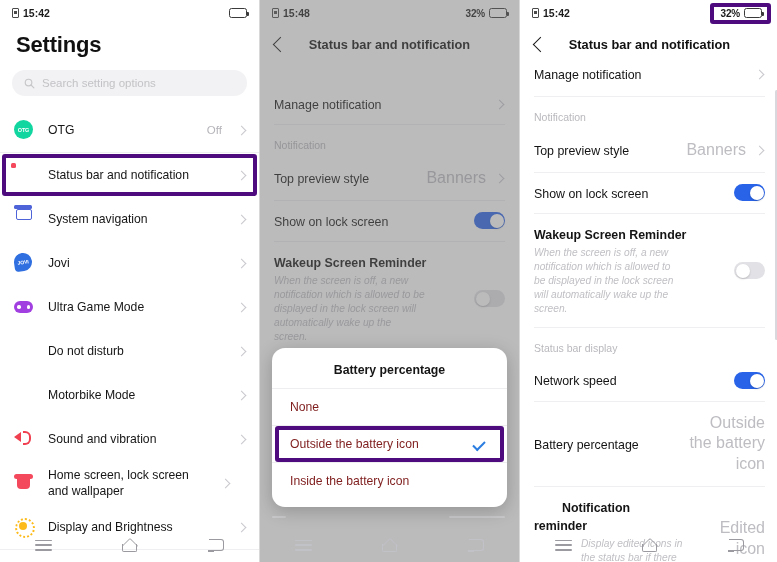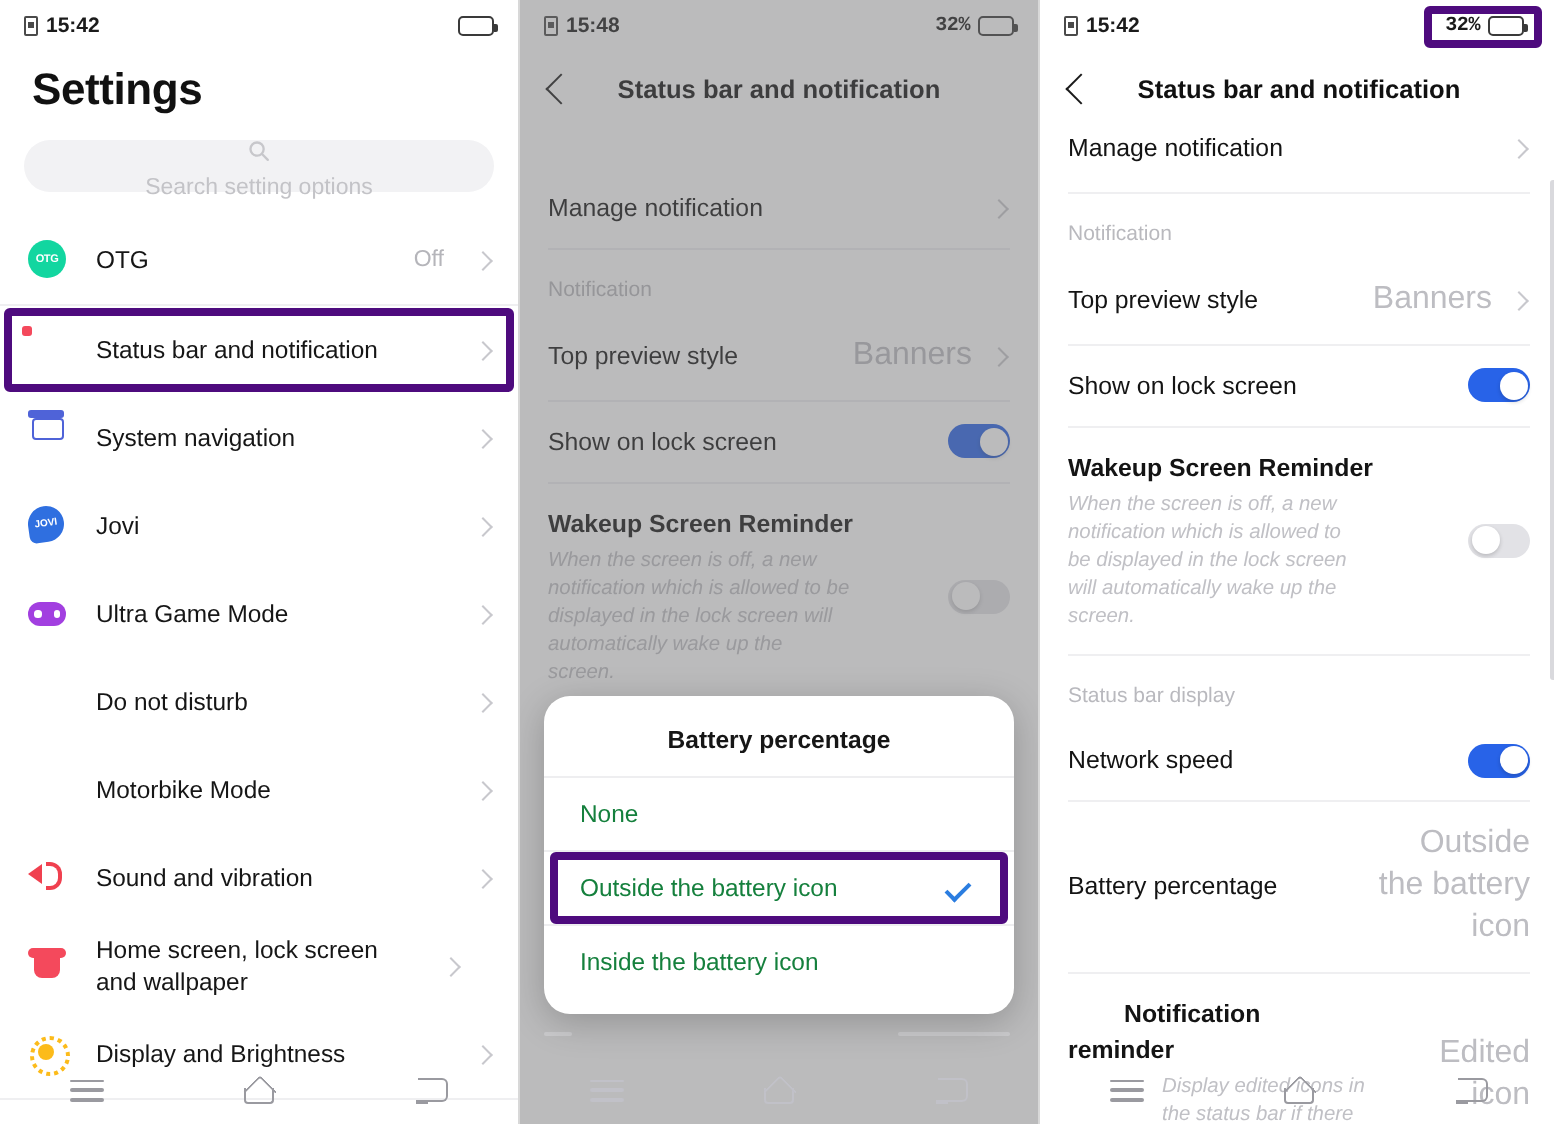--- a/index.html
+++ b/index.html
@@ -33,38 +33,37 @@
   .sb-right { display: flex; align-items: center; gap: 4px; }
   .batt {
     width: 18px; height: 9.5px; border: 1.3px solid #3a3a3a;
     border-radius: 2.5px; position: relative; padding: 1px;
   }
   .batt::after {
     content: ""; position: absolute; right: -3.2px; top: 2.6px;
     width: 2px; height: 4px; background: #3a3a3a; border-radius: 0 1px 1px 0;
   }
   .batt-fill { height: 100%; width: 34%; background: #3a3a3a; border-radius: 1px; }
-  .batt-pct { font-size: 10px; font-weight: bold; letter-spacing: -0.2px; font-family: Liberation Mono, monospace; }
+  .batt-pct { font-size: 10px; font-weight: bold; letter-spacing: -0.2px; }
 
   .hl-batt {
     border: 4px solid #4e0b7e; border-radius: 3px;
     padding: 1px 5px 1px 7px; display: flex; align-items: center; gap: 4px;
     margin-right: -4px;
   }
 
   
   .settings-title {
     font-size: 22px; font-weight: bold; color: #111;
     padding: 6px 16px 12px 16px; letter-spacing: -0.2px;
   }
   .searchbar {
     margin: 0 12px 12px 12px; height: 26px; border-radius: 13px;
     background: #f2f2f4; display: flex; align-items: center; gap: 7px;
     padding: 0 12px;
-    flex-direction: column;
   }
   .searchbar .mag { width: 11px; height: 11px; flex: 0 0 auto; opacity: .42; }
   .search-ph { font-size: 11.5px; color: #c3c3c7; }
 
   .row {
     display: flex; align-items: center; min-height: 44px;
     padding: 6px 12px 6px 14px; gap: 14px; position: relative;
   }
   .row .ico { width: 20px; height: 20px; flex: 0 0 auto; position: relative; }
   .row .lbl { font-size: 12.2px; color: #161616; line-height: 1.33; flex: 1; }
@@ -195,21 +194,21 @@
 
   
   .dialog {
     position:absolute; z-index:8; left:12px; right:12px; bottom:55px;
     background:#fff; border-radius:13px; padding:10px 0 8px 0;
     box-shadow:0 4px 18px rgba(0,0,0,.22);
   }
   .dlg-title{ text-align:center; font-size:12.3px; font-weight:bold; color:#161616;
     padding:5px 0 11px 0;}
   .dlg-item{ display:flex; align-items:center; justify-content:space-between;
-    padding:11px 18px; font-size:12.2px; color:#15803d; position:relative;}
+    padding:11px 18px; font-size:12.2px; color:#7f1d1d; position:relative;}
   .dlg-sep{height:1px;background:#eeeef0;}
   .check{ width:12px; height:7px; border-left:2px solid #2b7de0; border-bottom:2px solid #2b7de0;
     transform:rotate(-45deg); margin-right:4px; }
   .hl-dlg{ position:absolute; left:3px; right:3px; border:4px solid #4e0b7e;
     border-radius:3px; pointer-events:none; z-index:9;}
 
   .scrollbar{ position:absolute; right:1.5px; width:2.5px; border-radius:2px;
     background:#d9d9dd;}
   .thin-line{ position:absolute; height:2px; background:#cfcfd2; border-radius:2px; opacity:.75;}
 </style>

